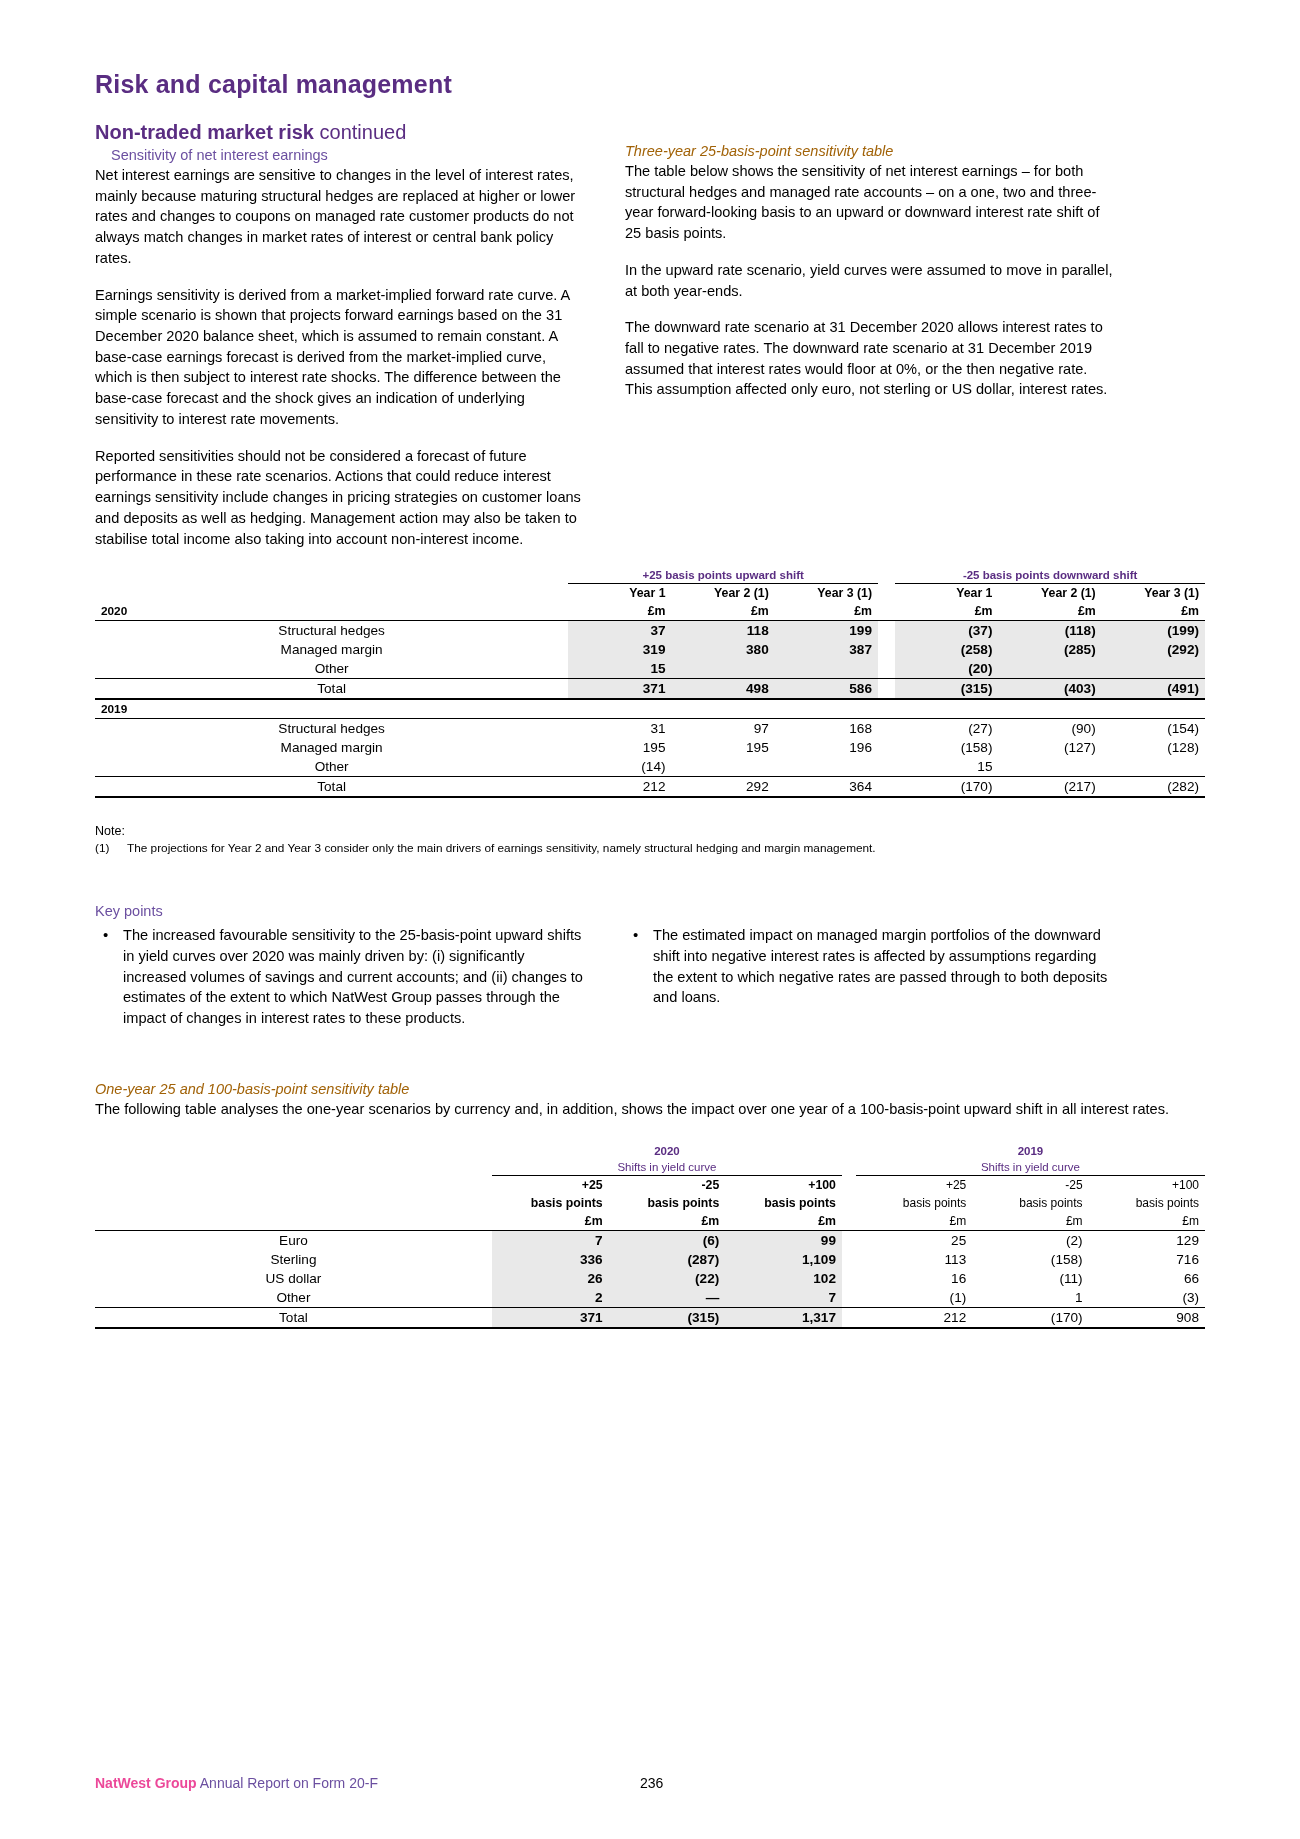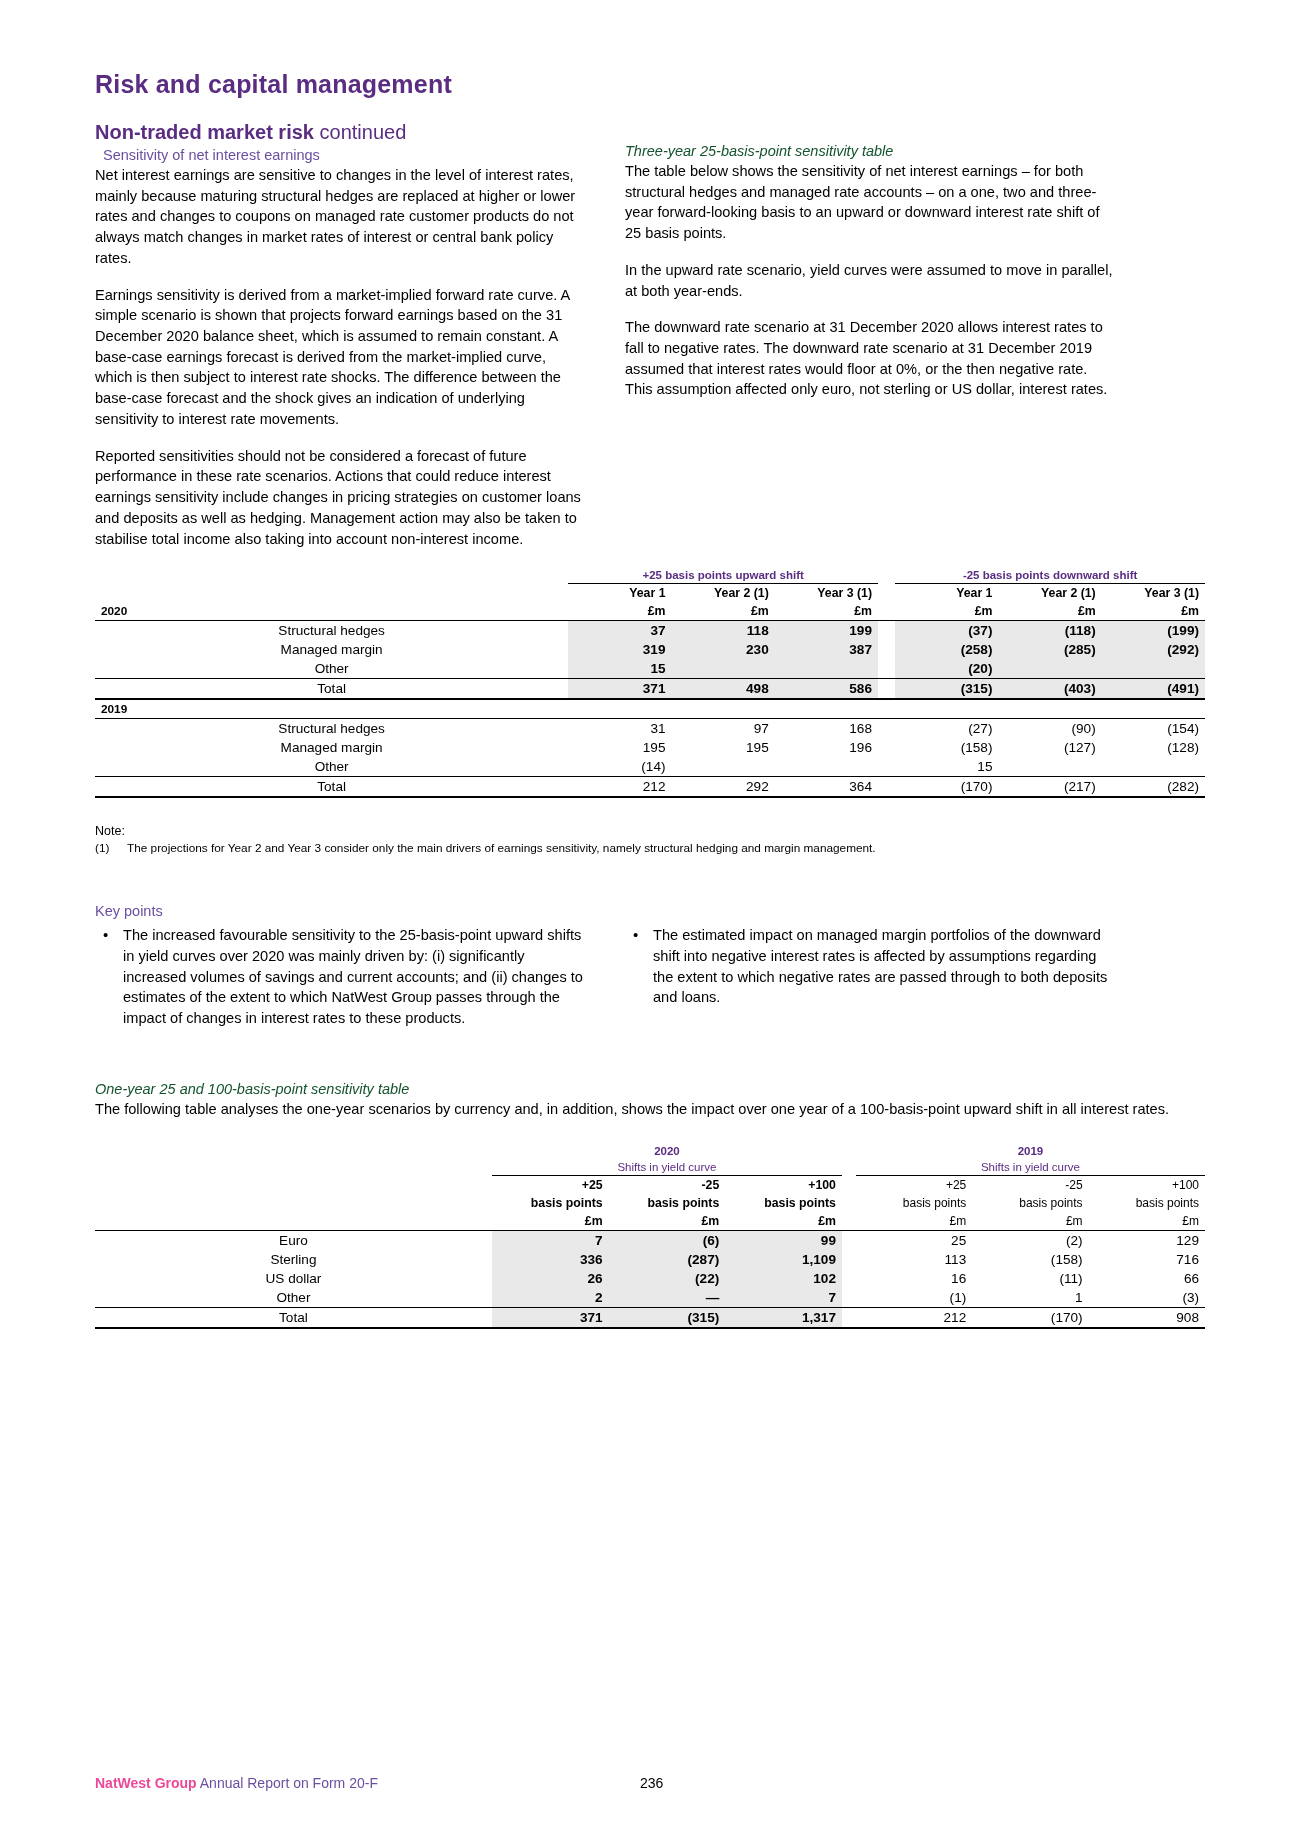--- a/index.html
+++ b/index.html
@@ -36,25 +36,25 @@
     font-weight: bold;
     color: #5a2d82;
   }
   .section-head .cont {
     color: #5a2d82;
     font-weight: normal;
   }
   .sub-head {
     font-size: 14.5px;
     color: #6b4fa0;
-    margin: 0 0 2px 8px;
+    margin: 0 0 2px 16px;
   }
   .sub-head-italic {
     font-size: 14.5px;
-    color: #14532d;
+    color: #a16207;
     font-style: italic;
     margin: 0 0 2px 0;
   }
   .cols {
     display: flex;
     gap: 42px;
     align-items: flex-start;
   }
   .col {
     width: 488px;
@@ -220,21 +220,21 @@
         <td class="num bold shade">118</td>
         <td class="num bold shade">199</td>
         <td></td>
         <td class="num bold shade">(37)</td>
         <td class="num bold shade">(118)</td>
         <td class="num bold shade">(199)</td>
       </tr>
       <tr>
         <td class="lbl">Managed margin</td>
         <td class="num bold shade">319</td>
-        <td class="num bold shade">230</td>
+        <td class="num bold shade">380</td>
         <td class="num bold shade">387</td>
         <td></td>
         <td class="num bold shade">(258)</td>
         <td class="num bold shade">(285)</td>
         <td class="num bold shade">(292)</td>
       </tr>
       <tr class="rule-bot">
         <td class="lbl">Other</td>
         <td class="num bold shade">15</td>
         <td class="num bold shade"></td>

